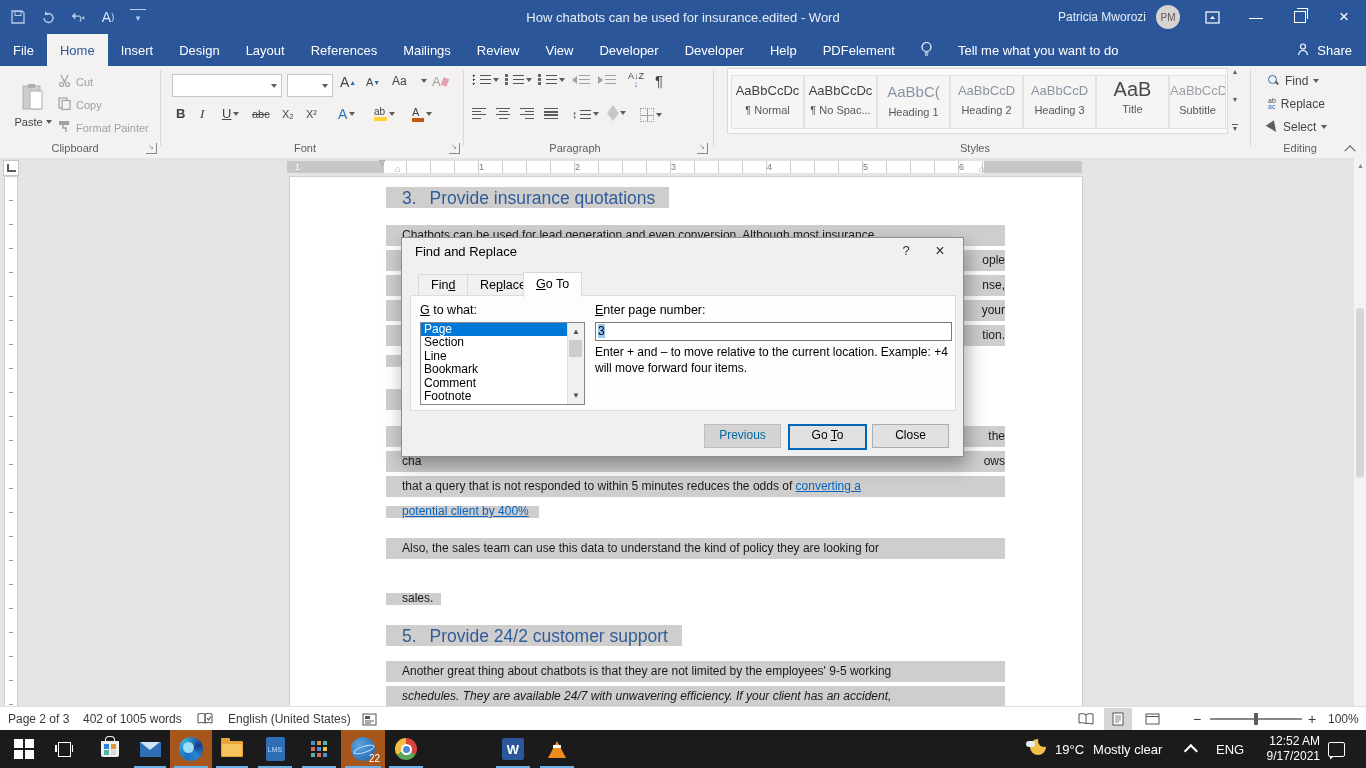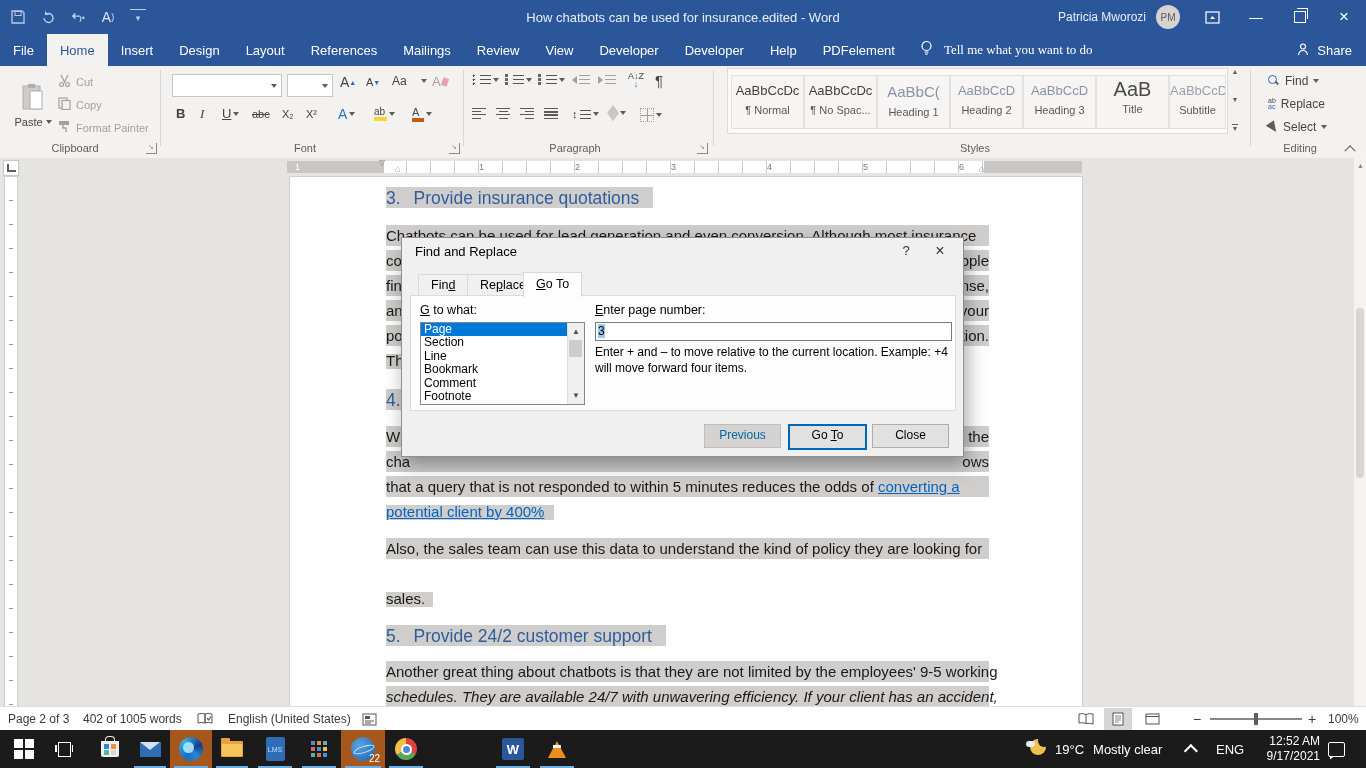--- a/index.html
+++ b/index.html
@@ -13,21 +13,21 @@
   .title-text{position:absolute;left:0;right:0;top:0;height:34px;display:flex;align-items:center;justify-content:center;font-size:13px;color:#e8eef8;}
   .tb-right{position:absolute;right:0;top:0;height:34px;display:flex;align-items:center;}
   .avatar{width:24px;height:24px;border-radius:50%;background:#d6d3d0;color:#5d5a57;font-size:10px;display:flex;align-items:center;justify-content:center;margin:0 10px;}
   .winbtn{width:44px;height:34px;display:flex;align-items:center;justify-content:center;color:#fff;font-size:14px;}
   .restore{width:10px;height:10px;border:1px solid #fff;position:relative;}
   .restore::before{content:"";position:absolute;left:2px;top:-4px;width:10px;height:10px;border:1px solid #fff;border-bottom:none;border-left:none;}
   
   .tabrow{position:absolute;left:0;top:34px;width:1366px;height:32px;background:#2b579a;display:flex;align-items:stretch;color:#fff;font-size:13px;}
   .rtab{padding:0 13px;display:flex;align-items:center;}
   .rtab.active{background:#f3f2f1;color:#2b579a;}
-  .tellme{display:flex;align-items:center;gap:11px;padding:0 12px;font-family:Liberation Serif, serif;}
+  .tellme{display:flex;align-items:center;gap:25px;padding:0 12px;}
   .share{position:absolute;right:14px;top:34px;height:32px;display:flex;align-items:center;gap:6px;color:#fff;font-size:13px;}
   
   .ribbon{position:absolute;left:0;top:66px;width:1366px;height:92px;background:#f3f2f1;border-bottom:1px solid #d6d4d2;font-size:11px;color:#444;}
   .gdiv{position:absolute;top:4px;width:1px;height:76px;background:#dad8d6;}
   .glabel{position:absolute;top:76px;font-size:11px;color:#605e5c;text-align:center;}
   .launch{position:absolute;top:77px;width:10px;height:10px;border-right:1px solid #8a8886;border-bottom:1px solid #8a8886;font-size:7px;color:#8a8886;line-height:8px;text-align:center;}
   .combo{position:absolute;height:21px;background:#fff;border:1px solid #c8c6c4;display:flex;align-items:center;justify-content:flex-end;}
   .combo .chev{margin-right:4px;}
   .chev{width:0;height:0;border-left:3px solid transparent;border-right:3px solid transparent;border-top:4px solid #5f5d5b;display:inline-block;}
   .fbtn{position:absolute;display:flex;align-items:center;justify-content:center;color:#444;}
@@ -52,22 +52,22 @@
   .stylecard{position:absolute;top:6px;width:71px;height:52px;background:#f6f5f4;border:1px solid #e3e1df;text-align:center;}
   .stylecard .samp{display:block;margin-top:7px;font-size:13px;white-space:nowrap;overflow:hidden;}
   .stylecard .nm{display:block;margin-top:6px;font-size:11px;color:#5a5856;white-space:nowrap;overflow:hidden;}
   
   .docarea{position:absolute;left:0;top:158px;width:1366px;height:548px;background:#e6e4e2;}
   .page{position:absolute;left:289px;top:18px;width:792px;height:530px;background:#fff;border:1px solid #d2d0ce;border-bottom:none;overflow:hidden;}
   .ruler{position:absolute;left:287px;top:3px;height:12px;width:795px;background:#fff;font-size:9px;color:#7a7876;}
   .rmarg{position:absolute;top:0;height:12px;background:#c9c7c5;}
   .rnum{position:absolute;top:0;line-height:12px;}
   .rtick{position:absolute;left:0;top:0;width:100%;height:12px;background:repeating-linear-gradient(90deg,transparent 0 23px,#9a9896 23px 24px);opacity:.5;}
-  .dl{position:absolute;left:96px;width:603px;height:25px;line-height:25px;font-size:15px;color:#1a1a1a;white-space:nowrap;}
-  .hlbar{background:linear-gradient(transparent 2px,#d0cecc 2px,#d0cecc 23px,transparent 23px);}
+  .dl{position:absolute;left:96px;width:603px;height:25px;line-height:25px;font-size:12px;color:#1a1a1a;white-space:nowrap;}
+  .hlbar{background:linear-gradient(transparent 2px,#d0cecc 2px,#d0cecc 23px,transparent 23px);padding-left:16px;}
   .jline{text-align:justify;}
   .jline::after{content:"";display:inline-block;width:100%;height:0;}
   .fragline{display:flex;justify-content:space-between;}
   .hd{color:#2f5d9b;font-size:17.5px;height:27px;line-height:27px;}
   .hd .hbg{display:inline-block;padding-right:14px;}
   .hnum{display:inline-block;margin-right:13px;}
   a.doclink{color:#0563c1;text-decoration:underline;}
   .vruler{position:absolute;left:4px;top:18px;width:12px;height:530px;background:#fff;border:1px solid #d2d0ce;
     background-image:repeating-linear-gradient(180deg,transparent 0 23px,#9a9896 23px 24px);background-size:4px 100%;background-repeat:no-repeat;background-position:4px 0;}
   .vscroll{position:absolute;right:0;top:0;width:12px;height:548px;background:#f4f3f2;}

